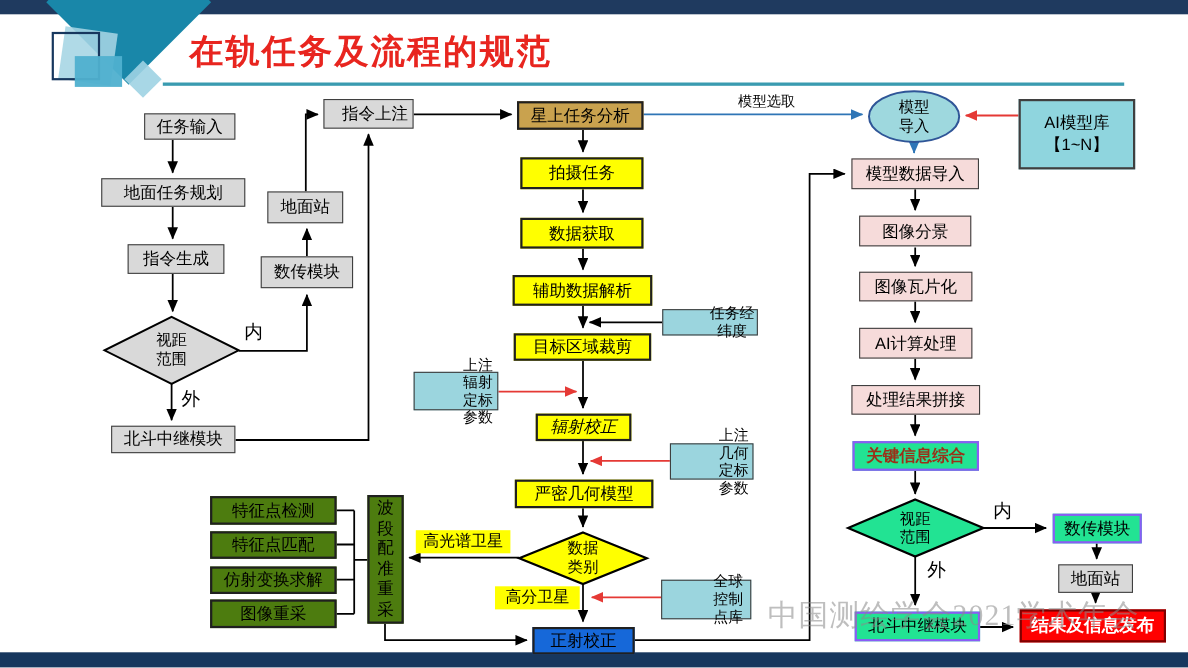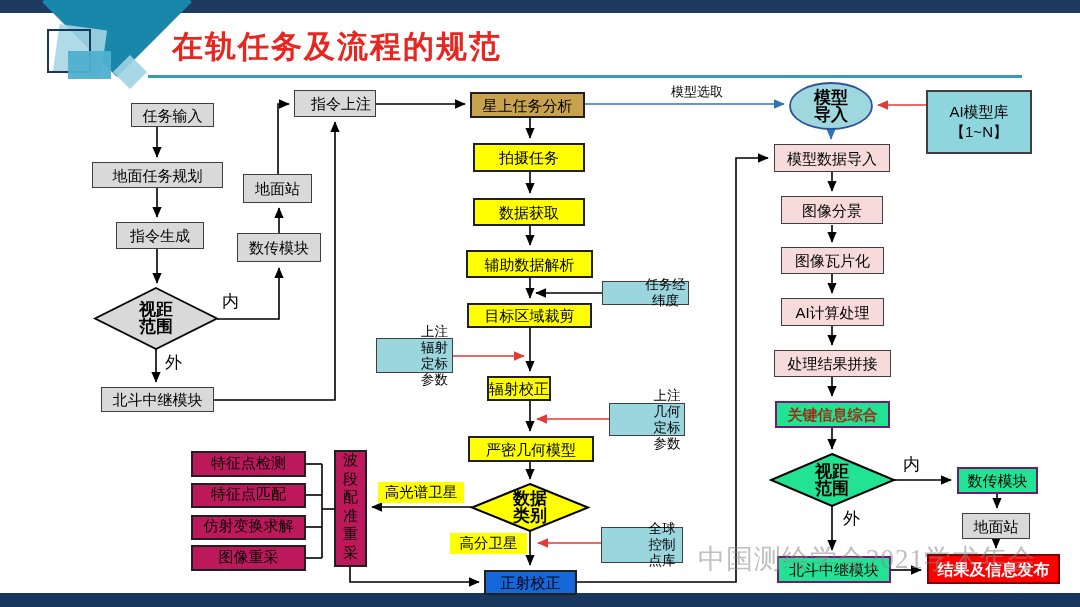--- a/index.html
+++ b/index.html
@@ -23,31 +23,31 @@
   
   svg.wires{position:absolute;left:0;top:0;z-index:5;}
   
   .node{position:absolute;display:flex;align-items:center;justify-content:center;
         text-align:center;font-size:15px;color:#000;white-space:pre-line;line-height:17px;
         box-sizing:border-box;z-index:6;}
   .gray  {background:#D9D9D9;border:1.6px solid #3F3F3F;}
   .gold  {background:#C9A24E;border:2px solid #202020;}
   .yellow{background:#FFFF00;border:2px solid #202020;}
   .ylabel{background:#FFFF00;font-size:14.5px;}
-  .orange{background:#be185d;border:2px solid #202020;font-family:Liberation Mono, monospace;}
+  .orange{background:#4d7c0f;border:2px solid #202020;}
   .cyan  {background:#9BD5DE;border:1.6px solid #3F3F3F;font-size:13.5px;line-height:16px;padding-left:40px;}
   .cyanbig{background:#8FD5DE;border:2.2px solid #3F3F3F;font-size:15px;line-height:20px;}
   .pink  {background:#F6DBDA;border:1.6px solid #3F3F3F;}
-  .green {background:#22E393;border:2px solid #701a75;}
+  .green {background:#22E393;border:2px solid #8b5cf6;}
   .bluebx{background:#1668D9;border:2px solid #202020;}
   .redbx {background:#FF0000;border:2px solid #7F0000;color:#fff;font-weight:bold;font-size:16px;}
   .keyinfo{color:#9B3018;font-weight:bold;}
   .vert{line-height:18.5px;}
-  .dtext{position:absolute;transform:translate(-50%,-50%);text-align:center;font-size:17px;
-         line-height:17px;white-space:pre-line;z-index:7;font-weight:bold;}
+  .dtext{position:absolute;transform:translate(-50%,-50%);text-align:center;font-size:14px;
+         line-height:17px;white-space:pre-line;z-index:7;}
   .elabel{position:absolute;font-size:17px;color:#000;z-index:7;}
   .mlabel{position:absolute;font-size:13px;color:#000;z-index:7;}
   .watermark{position:absolute;left:698px;top:541px;width:360px;font-family:"Liberation Serif","DejaVu Serif",serif;
              font-size:27px;color:#8A8A8A;opacity:.55;letter-spacing:1px;z-index:8;
              white-space:nowrap;pointer-events:none;}
 </style>
 </head>
 <body>
 
 <div class="stage">
@@ -144,21 +144,21 @@
   <div class="node gray" style="left:243px;top:174px;width:69px;height:29px;">地面站</div>
   <div class="node gray" style="left:294px;top:90px;width:82px;height:27px;padding-left:12px;">指令上注</div>
 
   <div class="node gold" style="left:470px;top:92px;width:115px;height:26px;">星上任务分析</div>
   <div class="node yellow" style="left:473px;top:143px;width:112px;height:29px;">拍摄任务</div>
   <div class="node yellow" style="left:473px;top:198px;width:112px;height:28px;">数据获取</div>
   <div class="node yellow" style="left:466px;top:250px;width:127px;height:28px;">辅助数据解析</div>
   <div class="node yellow" style="left:467px;top:303px;width:125px;height:25px;">目标区域裁剪</div>
   <div class="node cyan" style="left:376px;top:338px;width:77px;height:35px;">上注辐射
 定标参数</div>
-  <div class="node yellow" style="left:487px;top:376px;width:64px;height:25px;">辐射校正</div>
+  <div class="node yellow" style="left:487px;top:376px;width:87px;height:25px;font-style:italic;">辐射校正</div>
   <div class="node cyan" style="left:609px;top:403px;width:76px;height:33px;">上注几何
 定标参数</div>
   <div class="node yellow" style="left:468px;top:436px;width:126px;height:26px;">严密几何模型</div>
   <div class="dtext" style="left:530px;top:507px;">数据
 类别</div>
   <div class="node ylabel" style="left:378px;top:482px;width:86px;height:21px;">高光谱卫星</div>
   <div class="node ylabel" style="left:450px;top:533px;width:77px;height:21px;">高分卫星</div>
   <div class="node cyan" style="left:601px;top:527px;width:82px;height:36px;">全球控制
 点库</div>
   <div class="node cyan" style="left:602px;top:281px;width:87px;height:24px;">任务经纬度</div>

